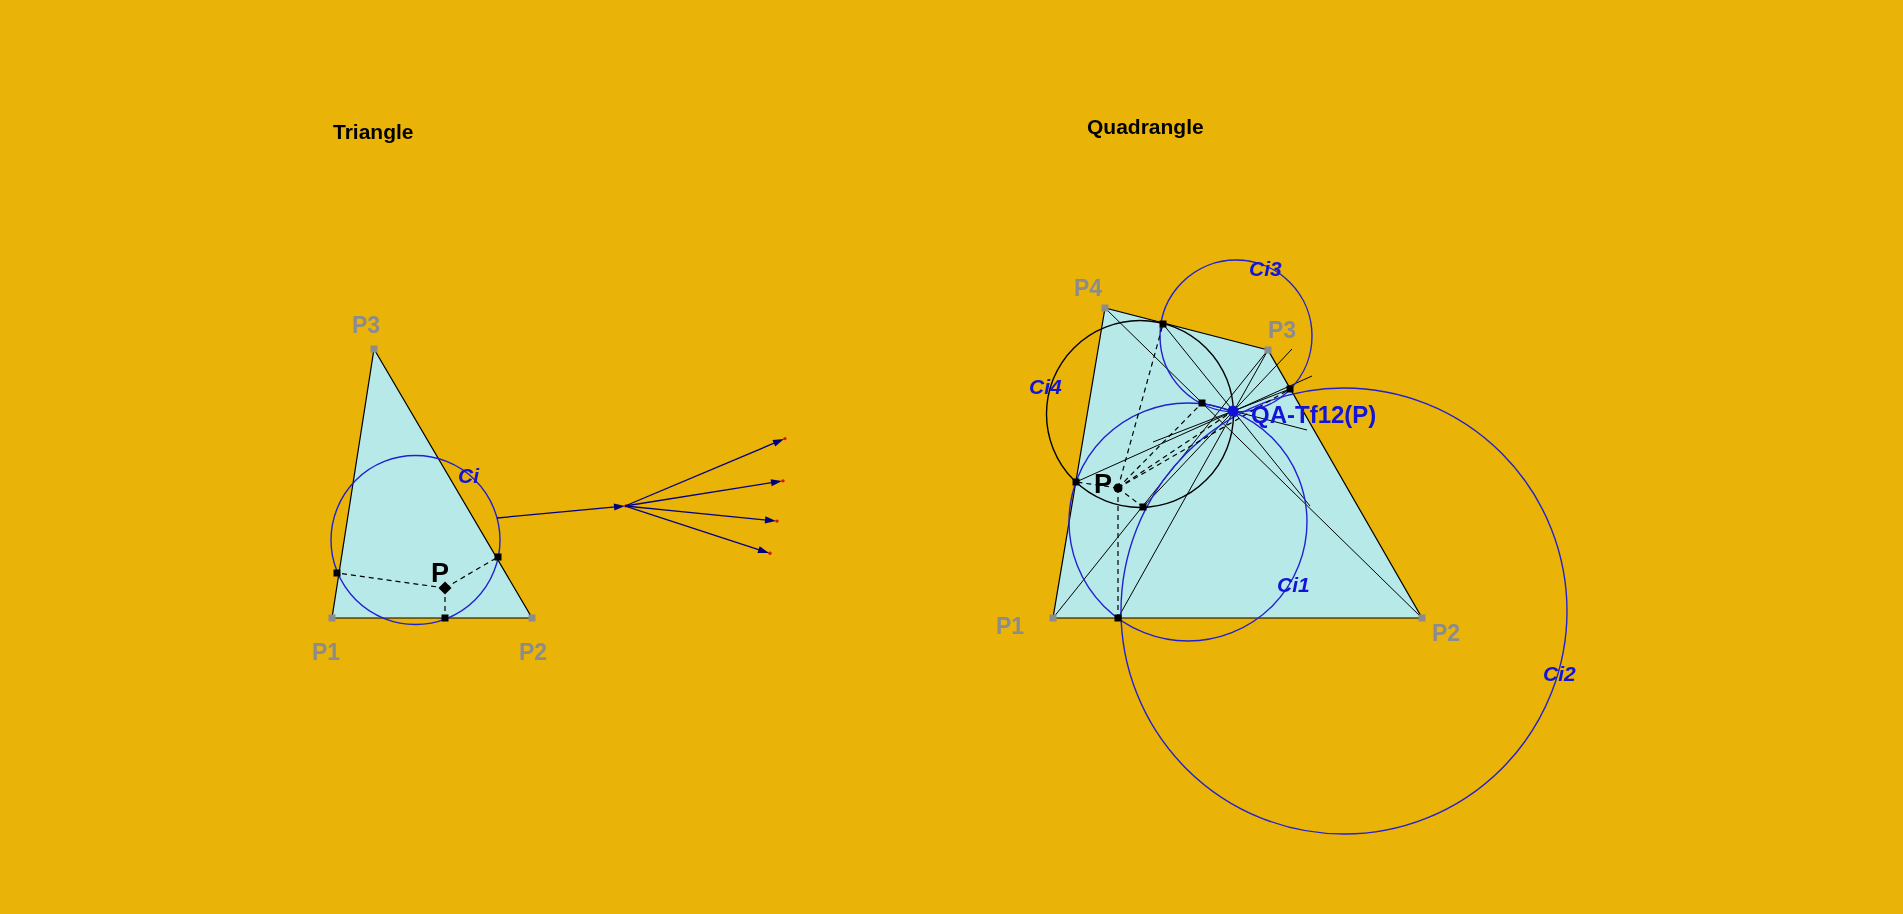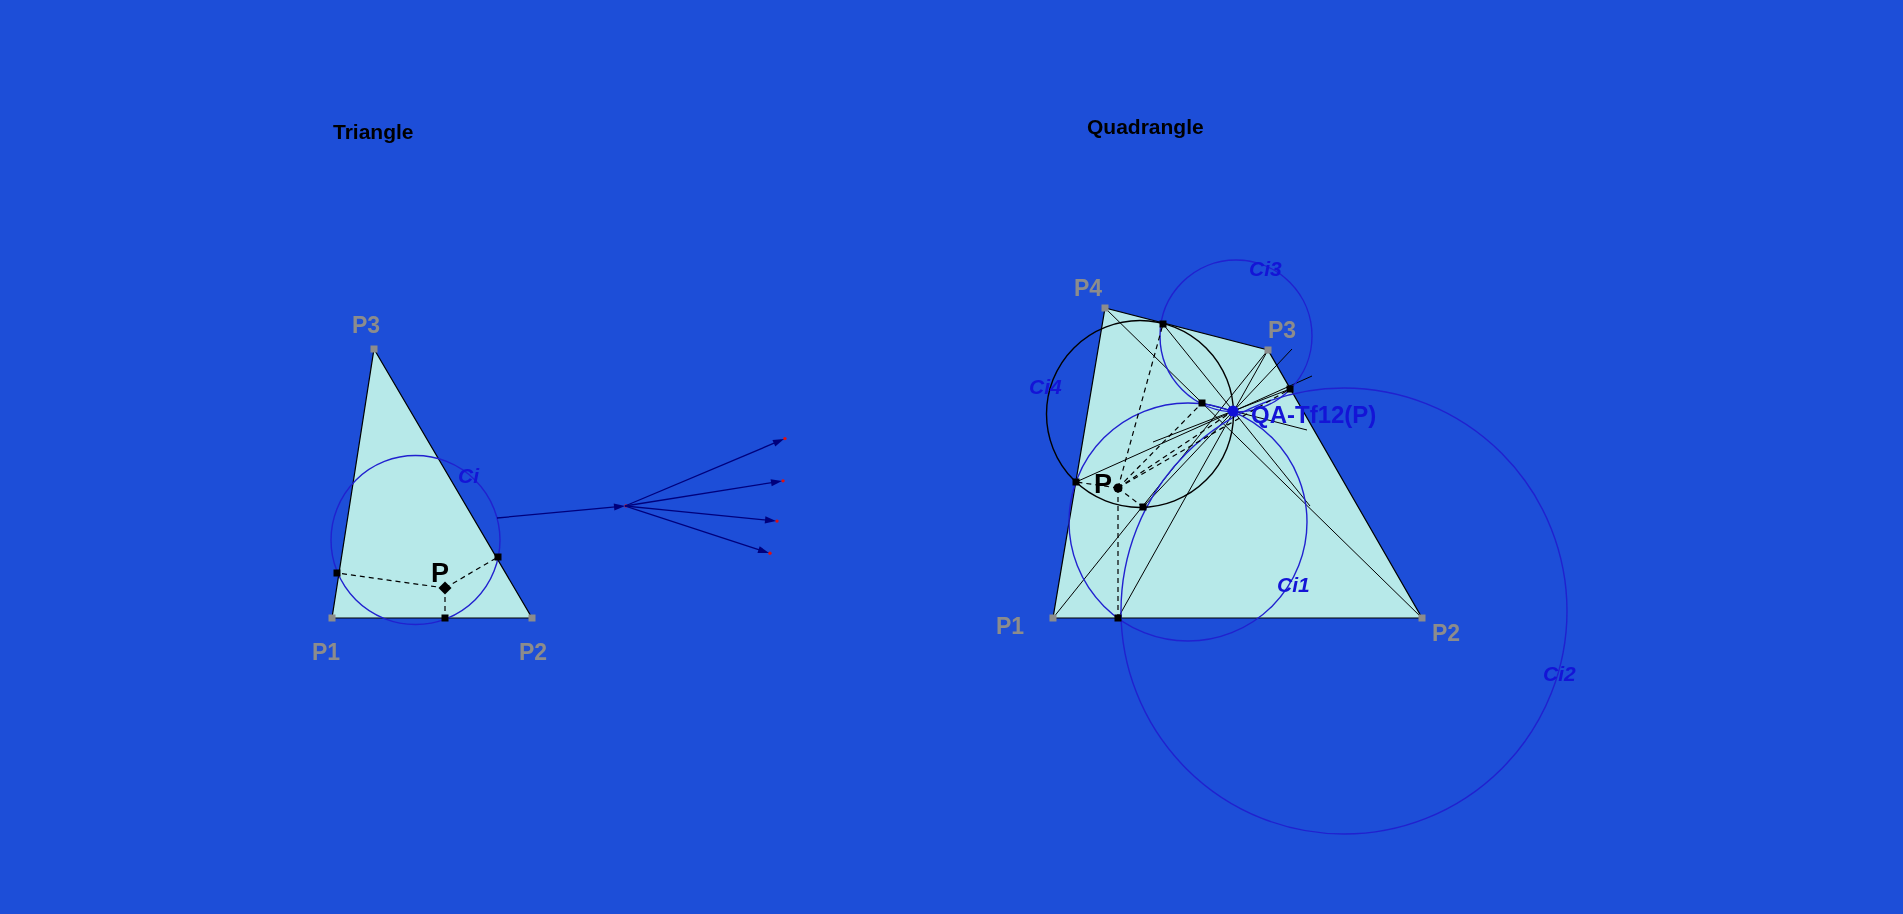--- a/index.html
+++ b/index.html
@@ -1,16 +1,16 @@
 <!DOCTYPE html>
 <html><head>
 <meta charset="utf-8">
 <style>
   html,body{margin:0;padding:0;background:#fff;}
-  .stage{position:relative;width:1903px;height:914px;background:#1d4ed8;overflow:hidden;
+  .stage{position:relative;width:1903px;height:914px;background:#eab308;overflow:hidden;
          font-family:"Liberation Sans",sans-serif;}
   svg{position:absolute;left:0;top:0;}
   text{font-family:"Liberation Sans",sans-serif;}
 </style>
 </head>
 <body>
 
 <div class="stage">
   <svg id="scene" xmlns="http://www.w3.org/2000/svg" width="1903" height="914" viewBox="0 0 1903 914">
       <g>

